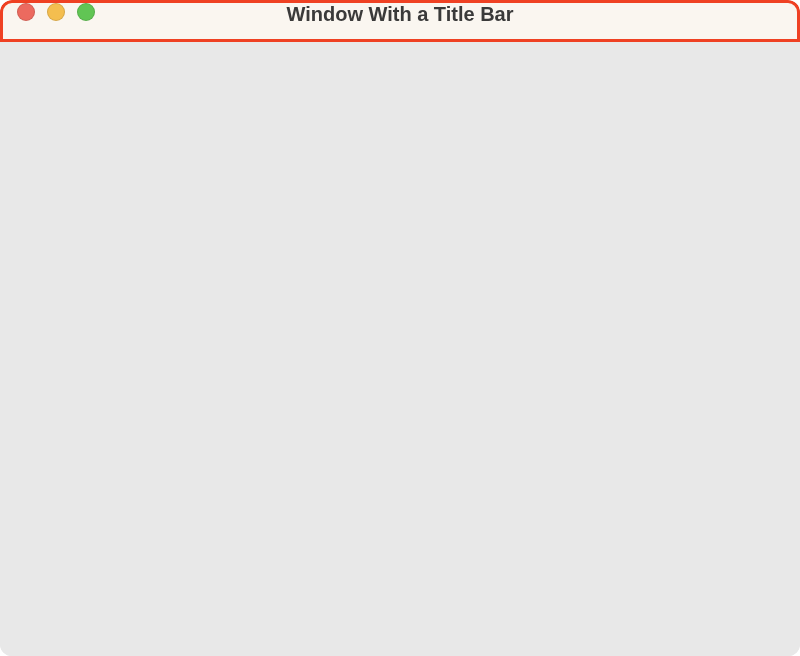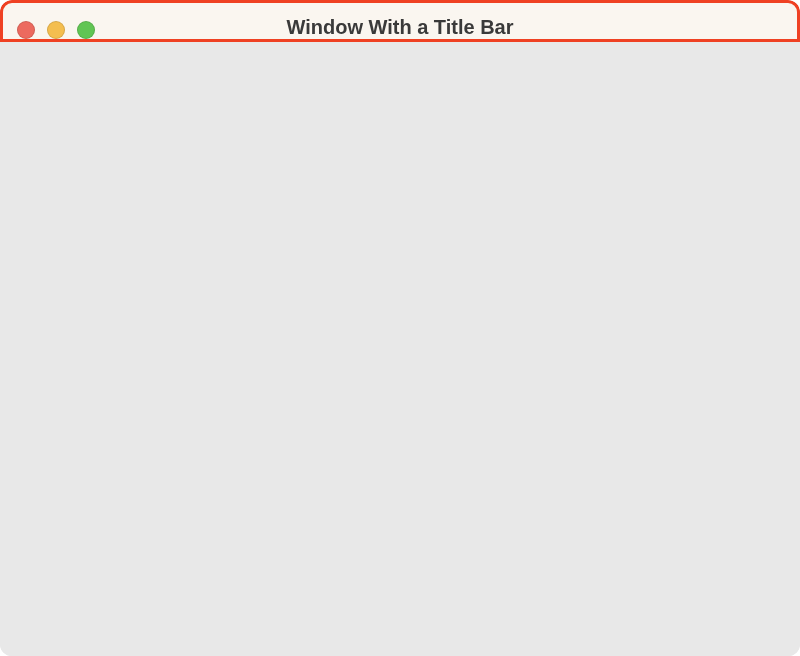--- a/index.html
+++ b/index.html
@@ -21,21 +21,21 @@
       overflow: hidden;
       display: flex;
       flex-direction: column;
     }
     .titlebar {
       height: 42px;
       background: #faf6f0;
       border: 3px solid #ef4123;
       border-radius: 12px 12px 0 0;
       display: flex;
-      align-items: flex-end;
+      align-items: flex-start;
       position: relative;
       padding: 0 14px;
     }
     .traffic-lights {
       display: flex;
       align-items: center;
       gap: 12px;
     }
     .traffic-light {
       width: 18px;

